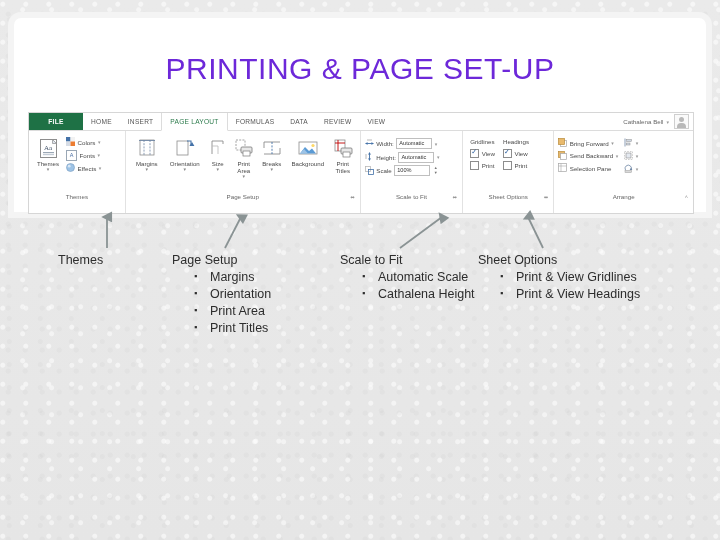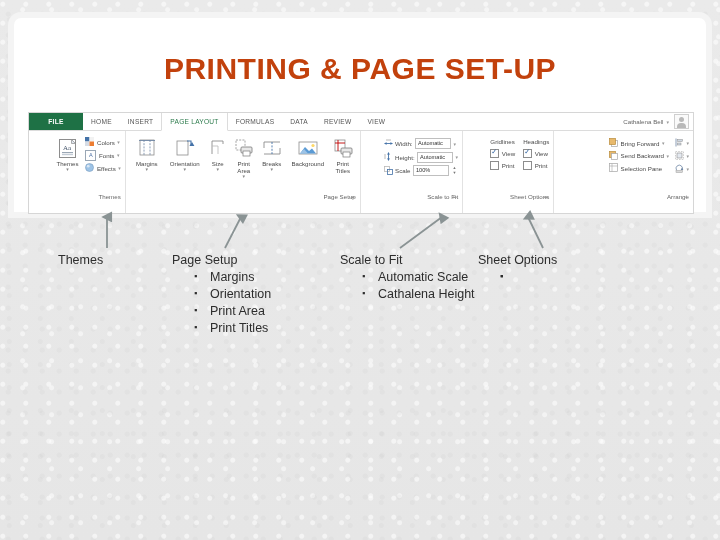--- a/index.html
+++ b/index.html
@@ -27,22 +27,22 @@
     position:absolute;left:14px;top:18px;width:692px;height:194px;
     background:#fff;border-radius:7px 7px 0 0;
     box-shadow:0 0 0 6px #f4f4f4;
   }
 
   
   .slide-title{
     position:absolute;left:0;top:52px;width:720px;
     text-align:center;
     font-size:30px;letter-spacing:.5px;
-    color:#c2410c;
-    font-weight:700;
+    color:#6d28d9;
+    font-weight:400;
     white-space:nowrap;
   }
 
   
   .ribbon{
     position:absolute;left:28px;top:112px;width:664px;height:100px;
     background:#fff;
     border:1px solid #d6d6d6;
     font-size:6.5px;color:#444;
     overflow:hidden;
@@ -76,21 +76,20 @@
   }
   .avatar:before{content:"";position:absolute;left:4px;top:2px;width:5px;height:5px;border-radius:50%;background:#b9b9b9;}
   .avatar:after{content:"";position:absolute;left:2px;top:8px;width:9px;height:5px;border-radius:4px 4px 0 0;background:#b9b9b9;}
 
   .groups{display:flex;height:83px;align-items:stretch;}
   .group{
     position:relative;
     border-right:1px solid #e2e2e2;
     display:flex;flex-direction:column;
     padding:3px 4px 12px 4px;
-    align-items:flex-end;
   }
   .group:last-child{border-right:none;}
   .group-body{flex:1;display:flex;align-items:flex-start;gap:3px;padding-top:2px;}
   .group-label{
     text-align:center;font-size:6.2px;color:#666;
     padding-bottom:2px;position:relative;white-space:nowrap;
   }
   .dlg{position:absolute;right:1px;bottom:2px;font-size:5.5px;color:#999;}
 
   
@@ -506,18 +505,18 @@
     <div class="hd">Scale to Fit</div>
     <ul>
       <li><span class="bul">▪</span><span>Automatic Scale</span></li>
       <li><span class="bul">▪</span><span>Cathalena Height</span></li>
     </ul>
   </div>
 
   <div class="col c4">
     <div class="hd">Sheet Options</div>
     <ul>
-      <li><span class="bul">▪</span></li>
-      <li><span class="bul">▪</span></li>
+      <li><span class="bul">▪</span><span>Print &amp; View Gridlines</span></li>
+      <li><span class="bul">▪</span><span>Print &amp; View Headings</span></li>
     </ul>
   </div>
 
 </div>
 
 </body></html>

